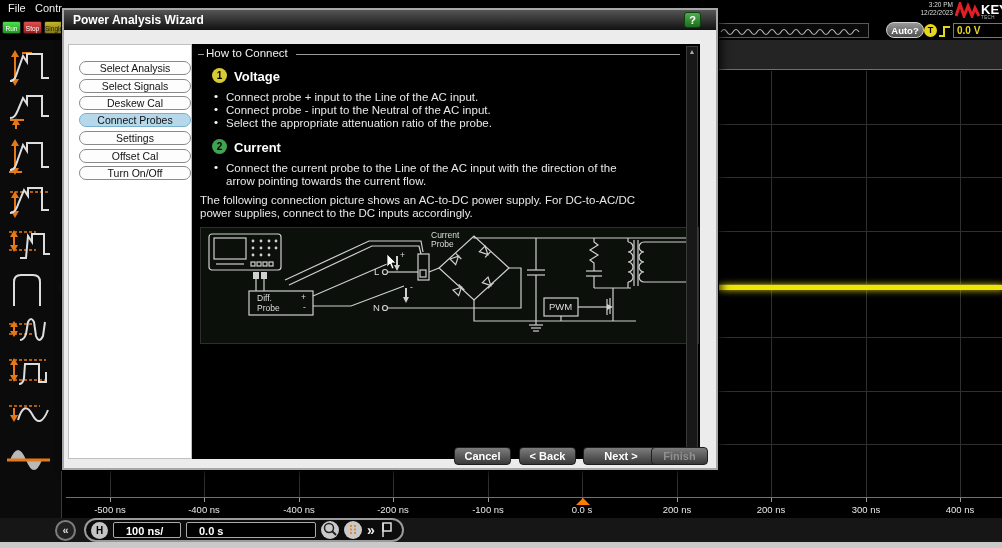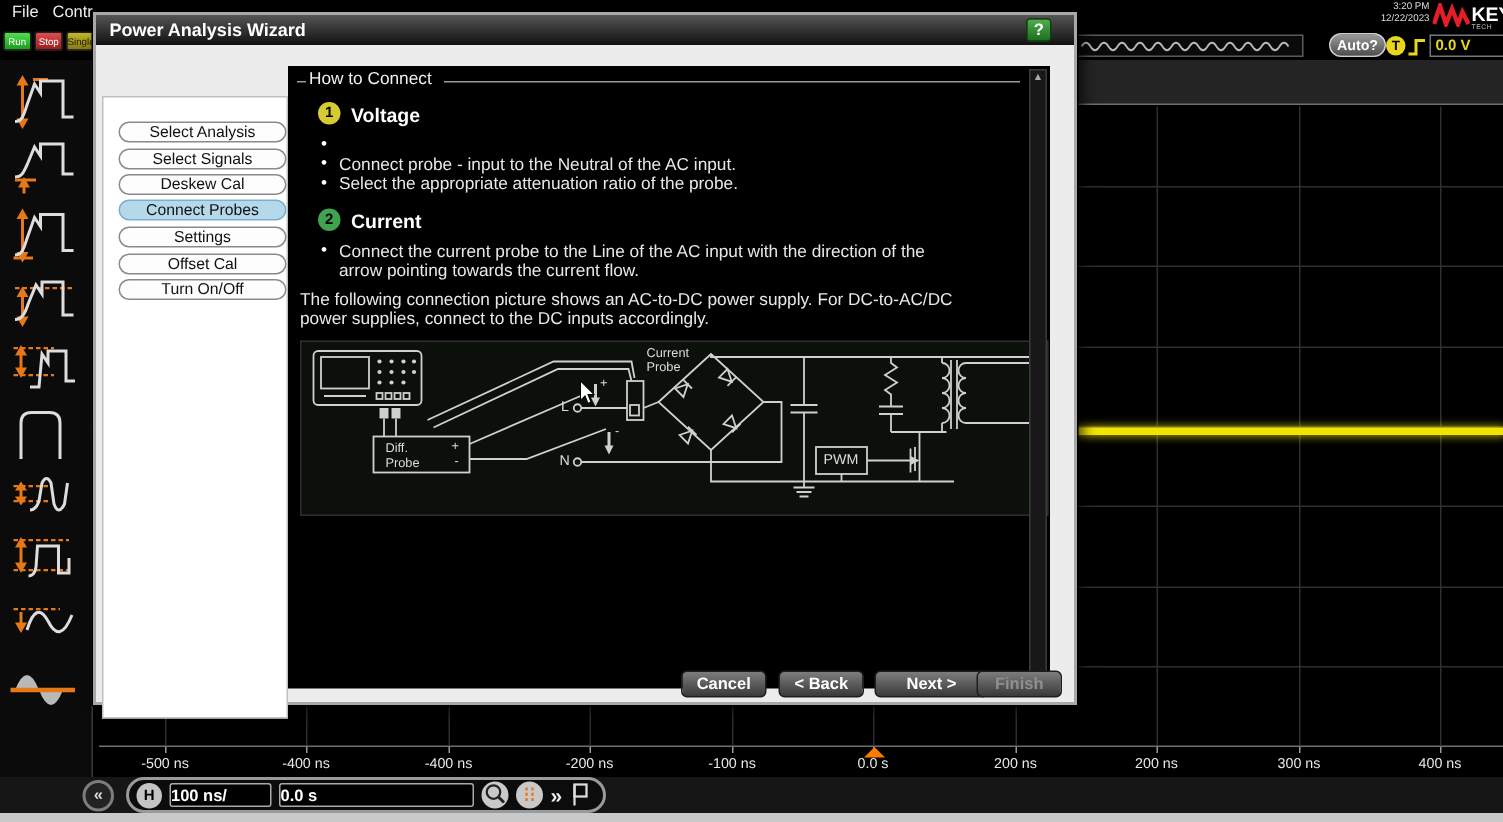--- a/index.html
+++ b/index.html
@@ -40,31 +40,31 @@
   
   .bottombar{left:0;top:518px;width:1002px;height:24px;background:#161616;}
   .bottomstrip{left:0;top:542px;width:1002px;height:6px;background:#c9c9c9;}
   .backcircle{left:55px;top:520px;width:21px;height:21px;border-radius:50%;background:#222;border:2px solid #7d7d7d;
               box-sizing:border-box;color:#ddd;font-size:11px;font-weight:bold;text-align:center;line-height:17px;}
   .hcontainer{left:84px;top:518px;width:320px;height:24px;border:2px solid #9a9a9a;border-radius:12px;background:#0c0c0c;
               box-sizing:border-box;display:flex;align-items:center;gap:5px;padding:0 5px;}
   .hcircle{width:17px;height:17px;border-radius:50%;background:#c4c4c4;color:#000;font-size:10px;font-weight:bold;
            text-align:center;line-height:17px;flex:none;}
   .hfield{background:#000;border:1px solid #aaa;border-radius:2px;color:#fff;font-size:11px;font-weight:bold;
-          height:16px;line-height:16px;padding-left:0;box-sizing:border-box;flex:none;}
+          height:16px;line-height:16px;padding-left:12px;box-sizing:border-box;flex:none;}
   .roundbtn{width:18px;height:18px;border-radius:50%;background:#c9c9c9;flex:none;position:relative;}
   .chev{color:#eee;font-size:14px;font-weight:bold;line-height:18px;flex:none;}
   
   .dialog{left:62px;top:8px;width:656px;height:462px;background:#ececec;border:2px solid #a8a8a8;outline:1px solid #000;
           box-sizing:border-box;box-shadow:4px 4px 8px rgba(0,0,0,.7);z-index:20;}
   .titlebar{left:0;top:0;width:652px;height:20px;background:linear-gradient(#555,#111);color:#fff;
             font-size:12px;font-weight:bold;line-height:20px;padding-left:9px;box-sizing:border-box;}
   .helpbtn{left:620px;top:2px;width:17px;height:16px;background:linear-gradient(#4fae4f,#1d6e1d);border:1px solid #0c400c;
            border-radius:3px;color:#fff;font-weight:bold;font-size:11px;text-align:center;line-height:15px;box-sizing:border-box;}
-  .sidepanel{left:4px;top:34px;width:124px;height:415px;background:#fff;border:1px solid #c0c0c0;box-sizing:border-box;margin-top:20px;}
+  .sidepanel{left:4px;top:34px;width:124px;height:415px;background:#fff;border:1px solid #c0c0c0;box-sizing:border-box;}
   .navbtn{position:absolute;left:10px;width:112px;height:14px;border:1px solid #8a8a8a;border-radius:7px;background:#fdfdfd;
           font-size:10.5px;color:#111;text-align:center;line-height:13px;box-sizing:border-box;}
   .navbtn.sel{background:#b5d9ea;border-color:#7ab0cc;}
   .content{left:128px;top:34px;width:508px;height:415px;background:#000;color:#e8e8e8;font-size:11.5px;}
   .legendline{position:absolute;top:10px;height:1px;background:#9a9a9a;}
   .badge{position:absolute;width:15px;height:15px;border-radius:50%;color:#000;font-size:10px;font-weight:bold;
          text-align:center;line-height:15px;}
   .steptitle{position:absolute;font-size:13px;font-weight:bold;color:#fff;}
   .bullet{position:absolute;color:#fff;}
   .btxt{position:absolute;white-space:pre-line;line-height:13px;}
@@ -289,20 +289,21 @@
     </div>
 
     <div class="abs content">
       <span class="abs" style="left:14px;top:3px;font-size:11.5px;color:#f0f0f0">How to Connect</span>
       <div class="legendline" style="left:6px;width:6px"></div>
       <div class="legendline" style="left:104px;right:20px"></div>
 
       <div class="badge" style="left:20px;top:24px;background:#d6ca35">1</div>
       <div class="steptitle" style="left:42px;top:25px">Voltage</div>
       <span class="bullet" style="left:22px;top:46px">•</span>
+      <div class="btxt" style="left:34px;top:47px">Connect probe + input to the Line of the AC input.</div>
       <span class="bullet" style="left:22px;top:59px">•</span>
       <div class="btxt" style="left:34px;top:60px">Connect probe - input to the Neutral of the AC input.</div>
       <span class="bullet" style="left:22px;top:72px">•</span>
       <div class="btxt" style="left:34px;top:73px">Select the appropriate attenuation ratio of the probe.</div>
 
       <div class="badge" style="left:20px;top:95px;background:#3fa34f">2</div>
       <div class="steptitle" style="left:42px;top:96px">Current</div>
       <span class="bullet" style="left:22px;top:117px">•</span>
       <div class="btxt" style="left:8px;top:150px">The following connection picture shows an AC-to-DC power supply. For DC-to-AC/DC
 power supplies, connect to the DC inputs accordingly.</div>

